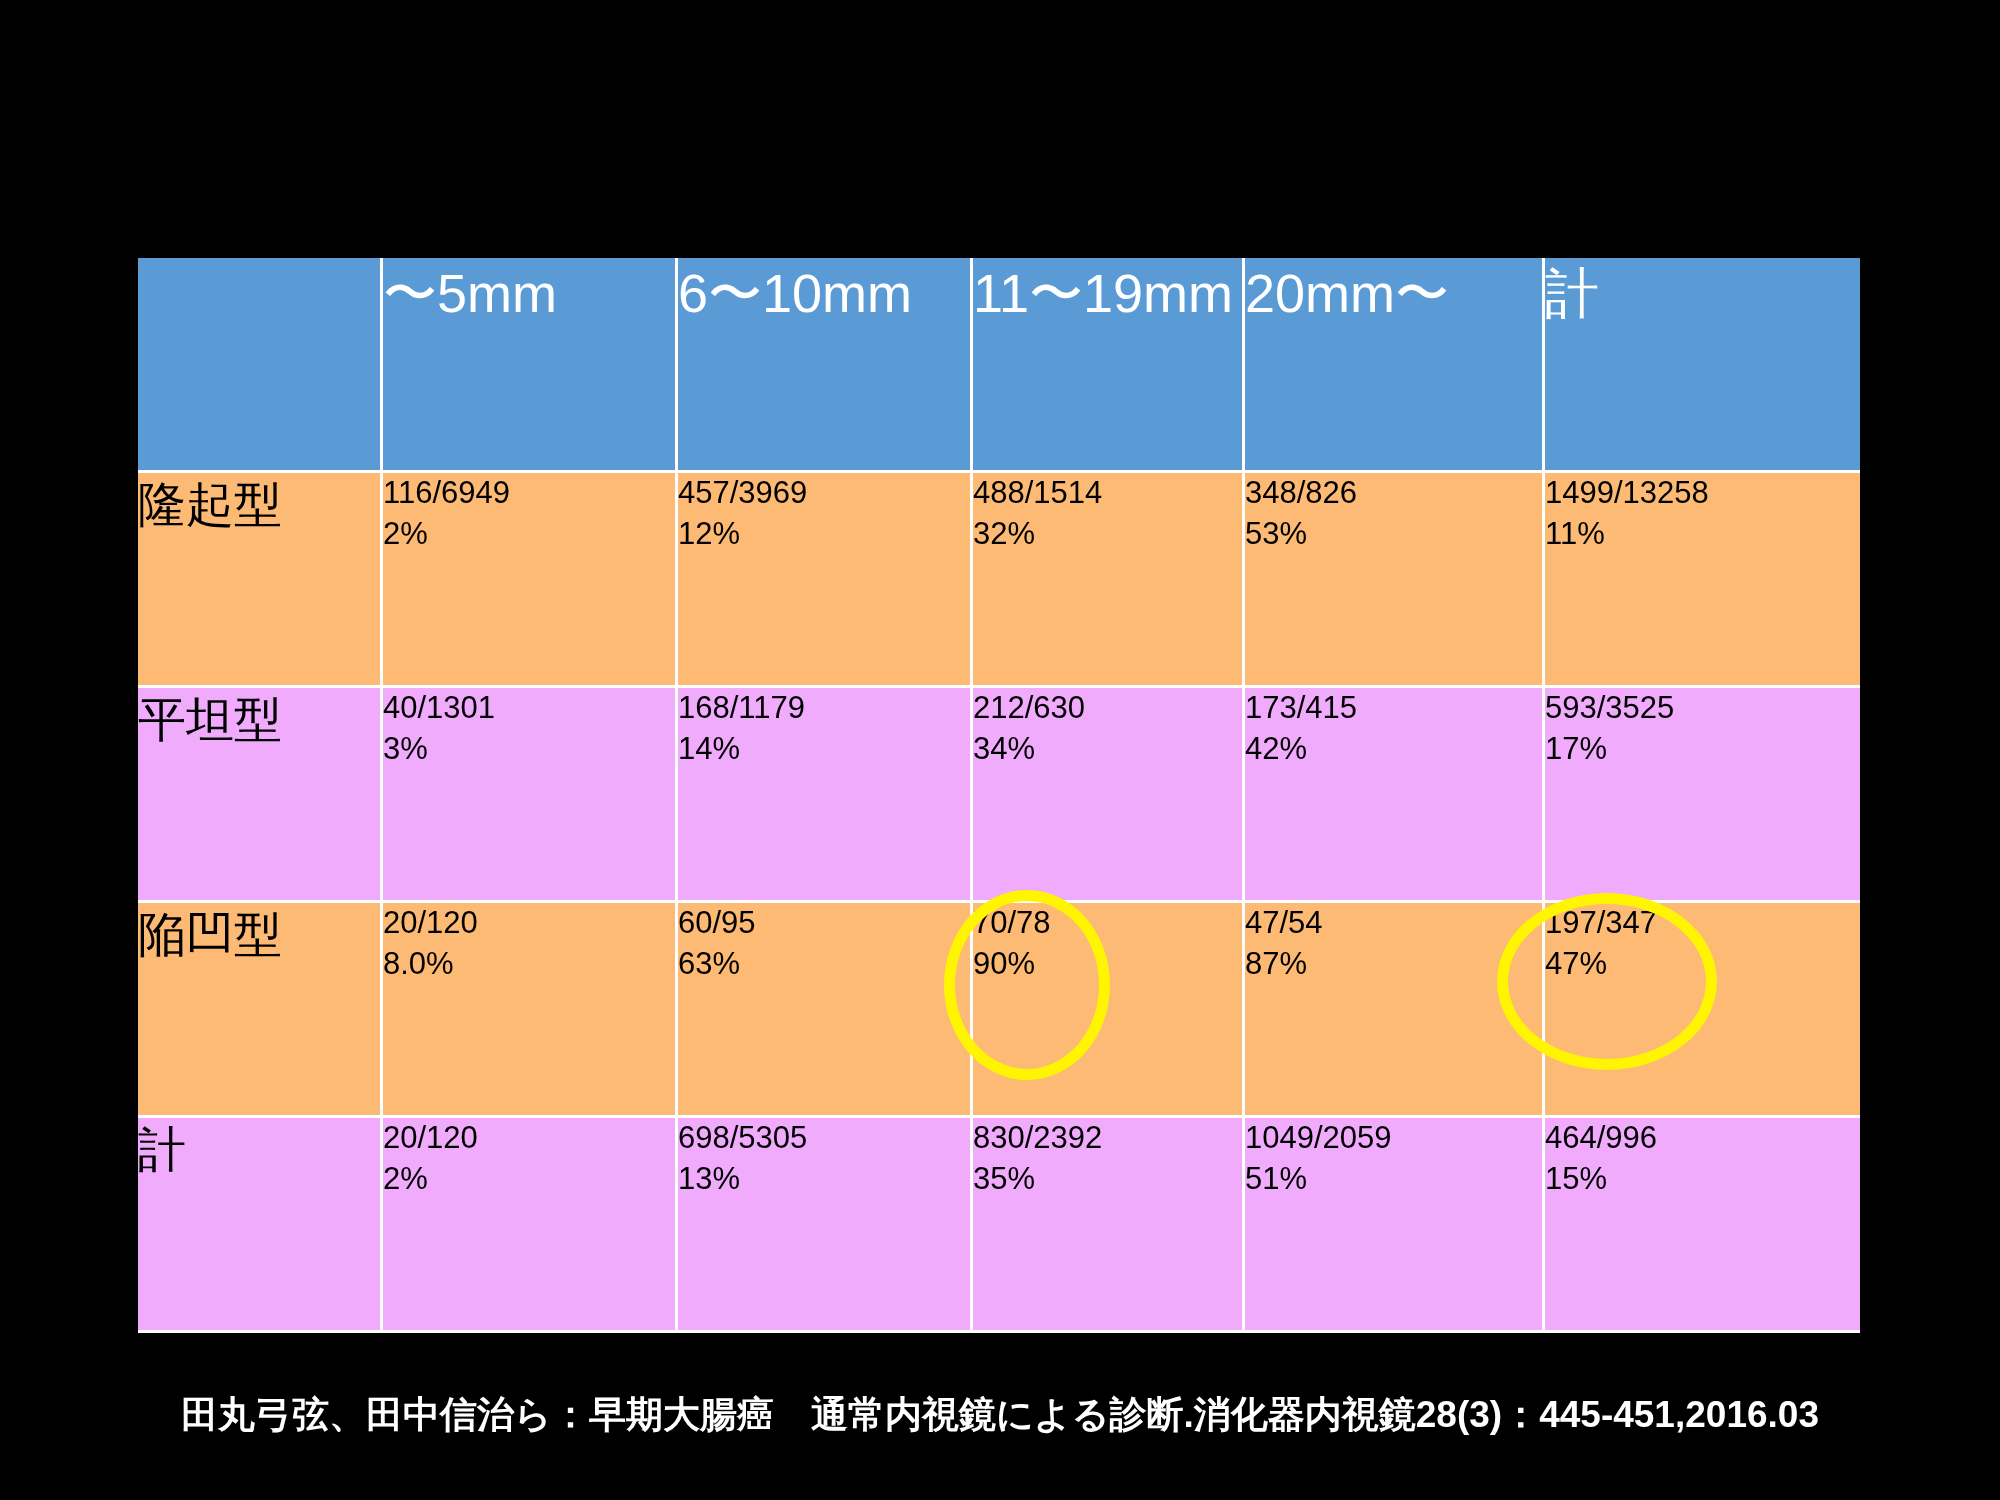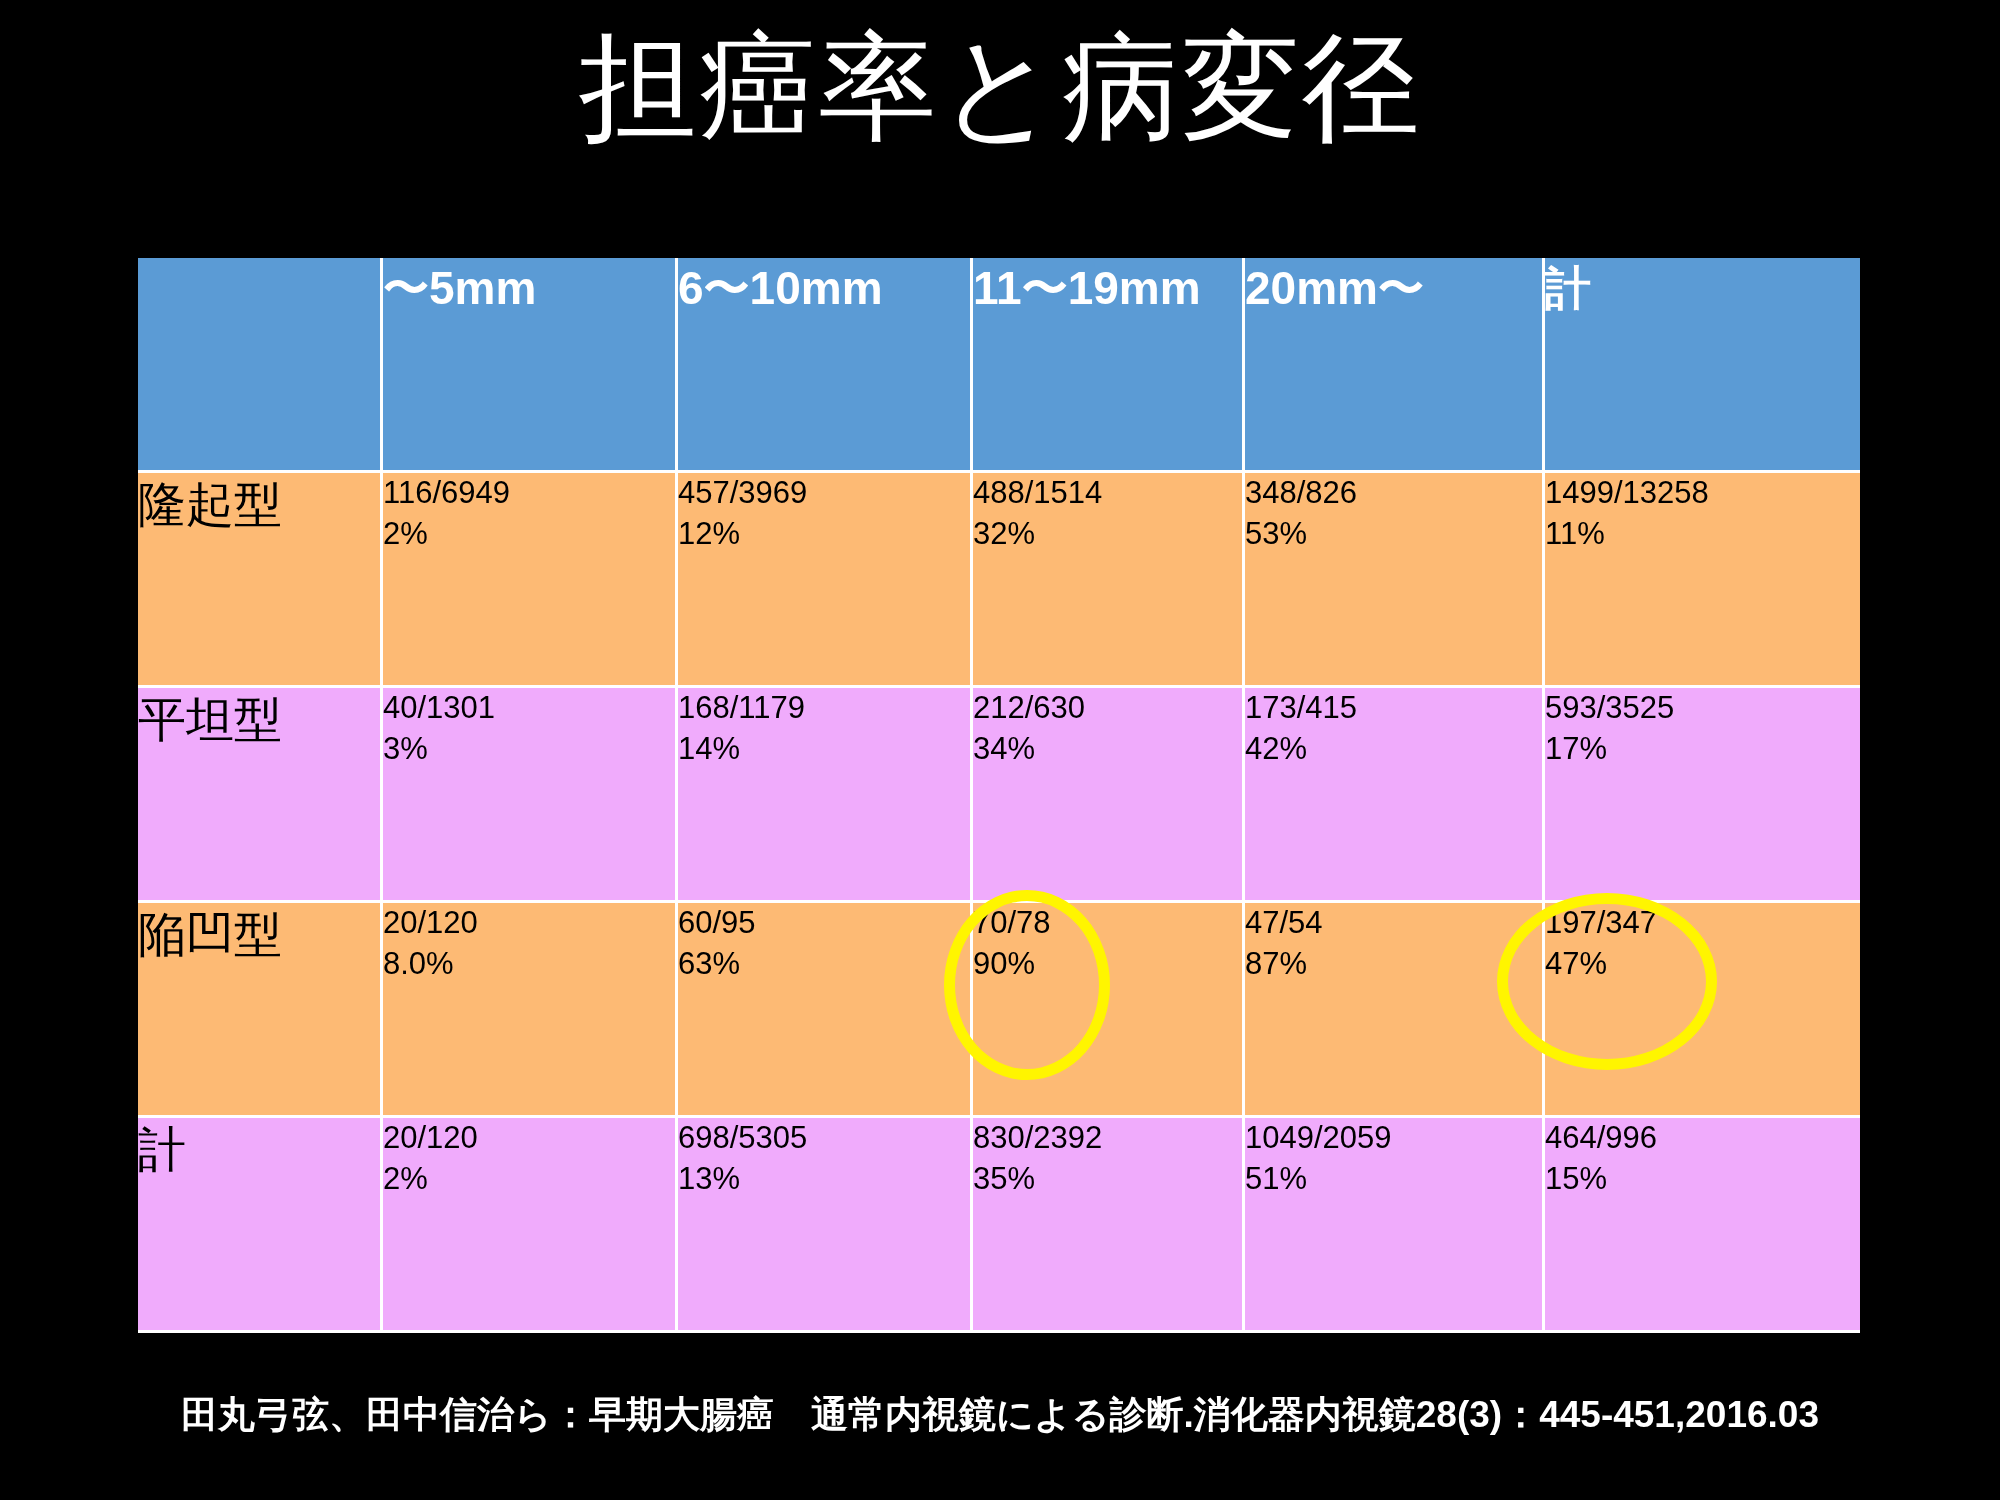--- a/index.html
+++ b/index.html
@@ -62,22 +62,22 @@
   }
   table.data-table tr > *:last-child {
     border-right: none;
   }
 
   
   thead th {
     background: #5B9BD5;
     color: #ffffff;
     height: 215px;
-    font-weight: 700;
-    font-size: 46px;
+    font-weight: 400;
+    font-size: 54px;
     padding: 26px 0 0 18px;
     box-sizing: border-box;
     white-space: nowrap;
   }
   thead th.corner {
     
   }
 
   
   tbody td {
@@ -141,21 +141,20 @@
     font-weight: 700;
     letter-spacing: 0px;
     white-space: nowrap;
   }
 </style>
 </head>
 <body>
 
 <div class="slide">
 
-  <div class="slide-title">担癌率と病変径</div>
 
   <div class="table-wrap">
     <table class="data-table">
       <colgroup>
         <col class="c0">
           <col class="c1">
           <col class="c2">
           <col class="c3">
           <col class="c4">
           <col class="c5">

